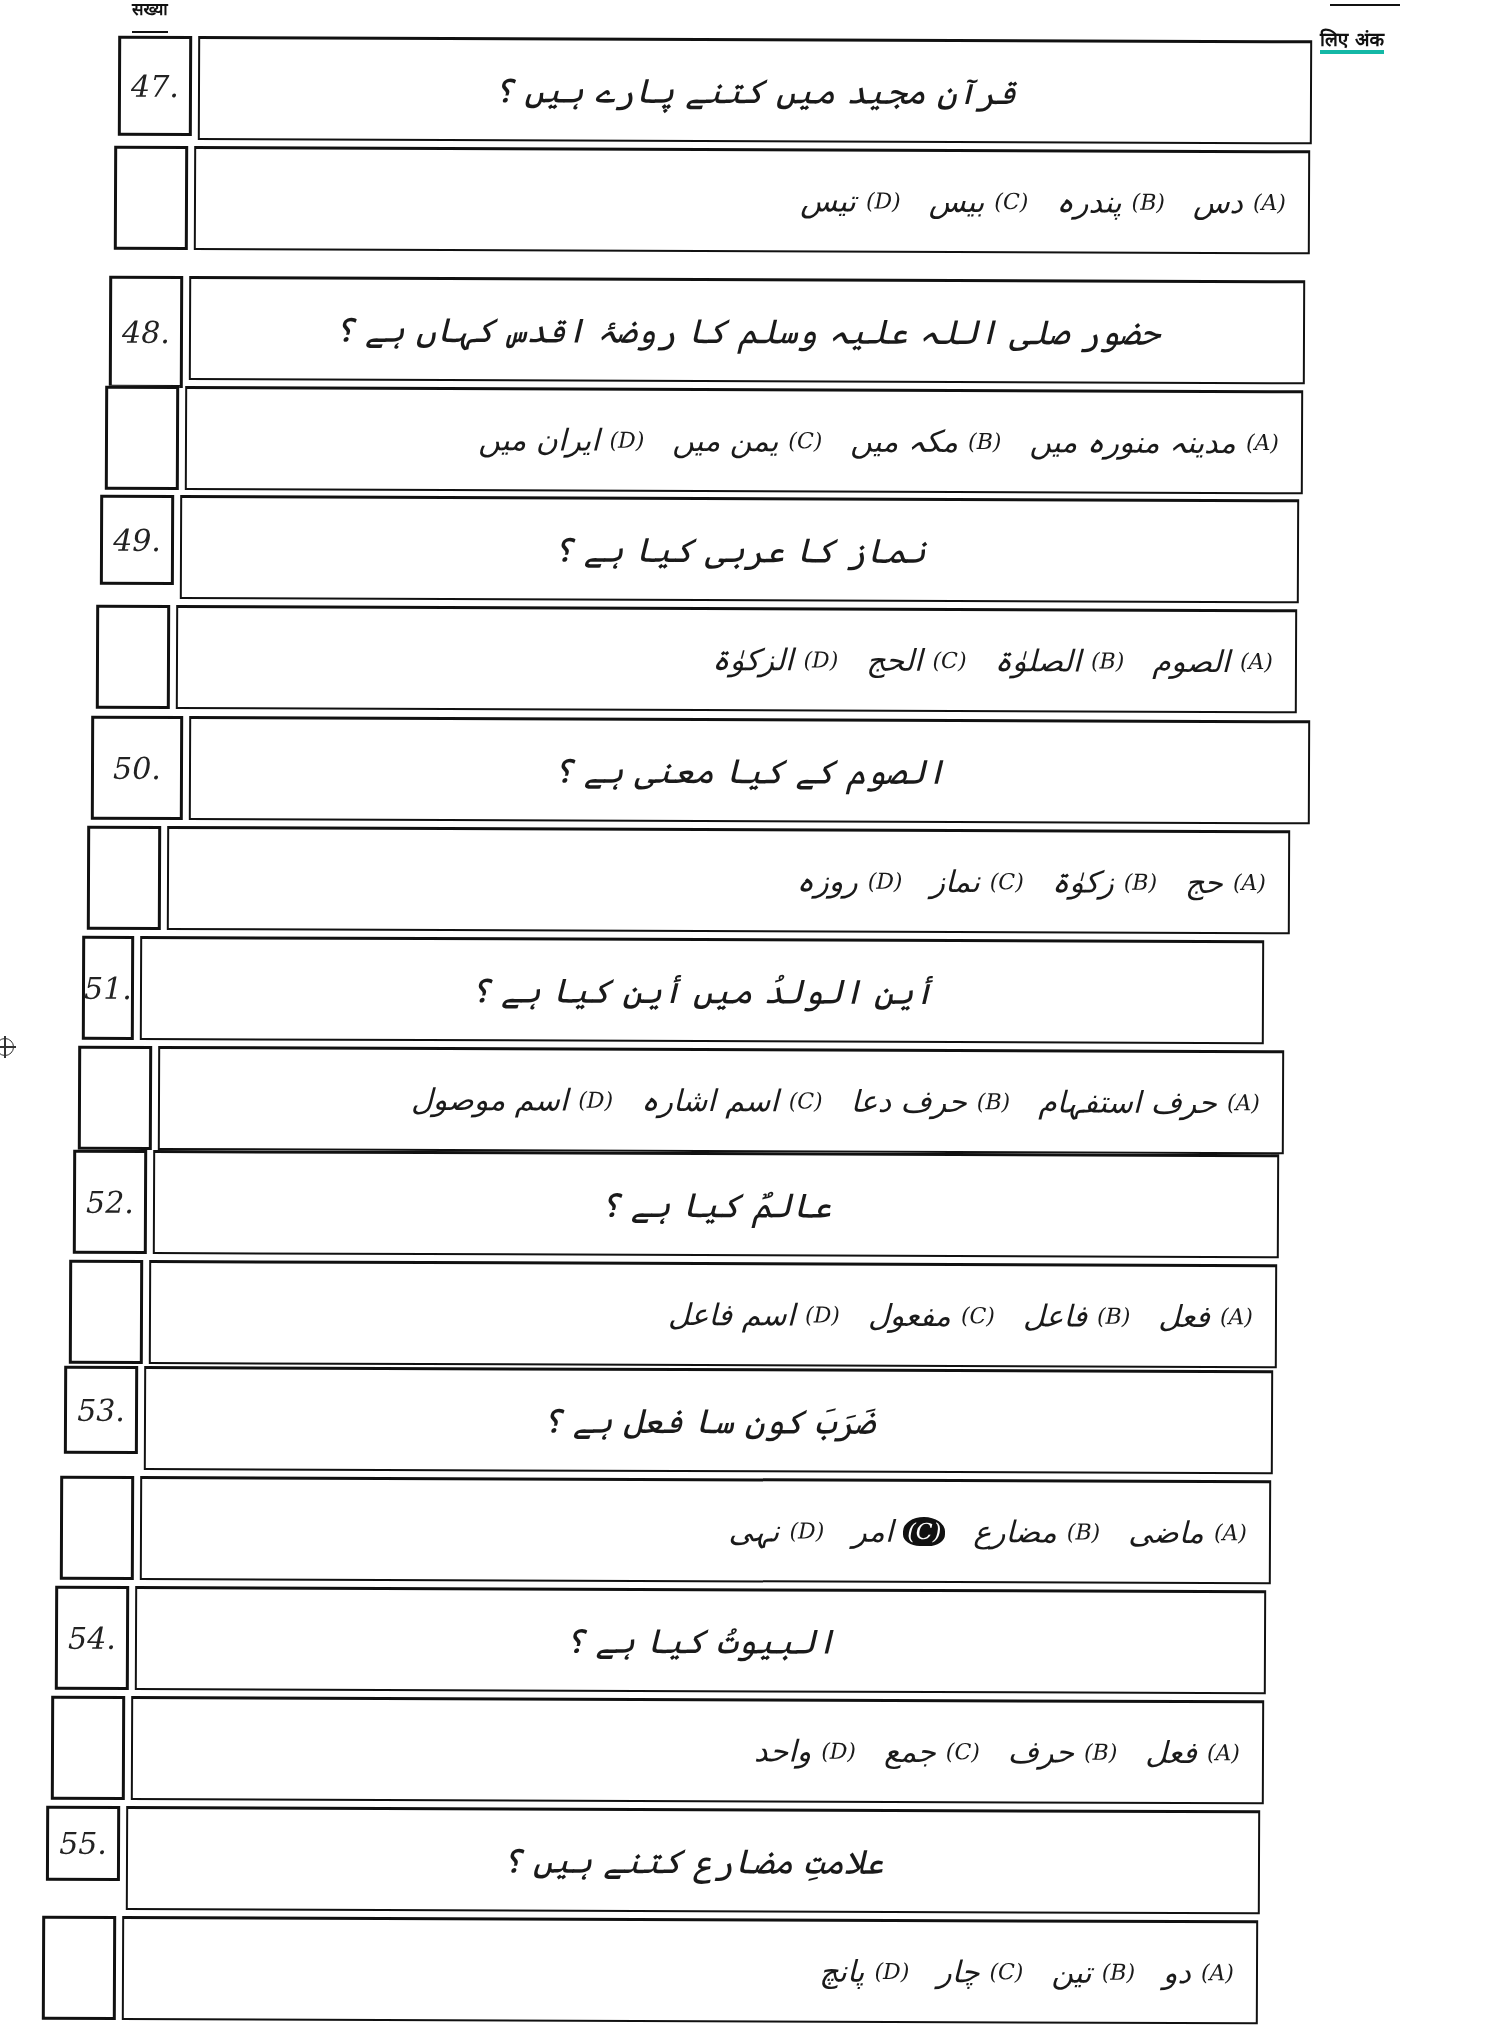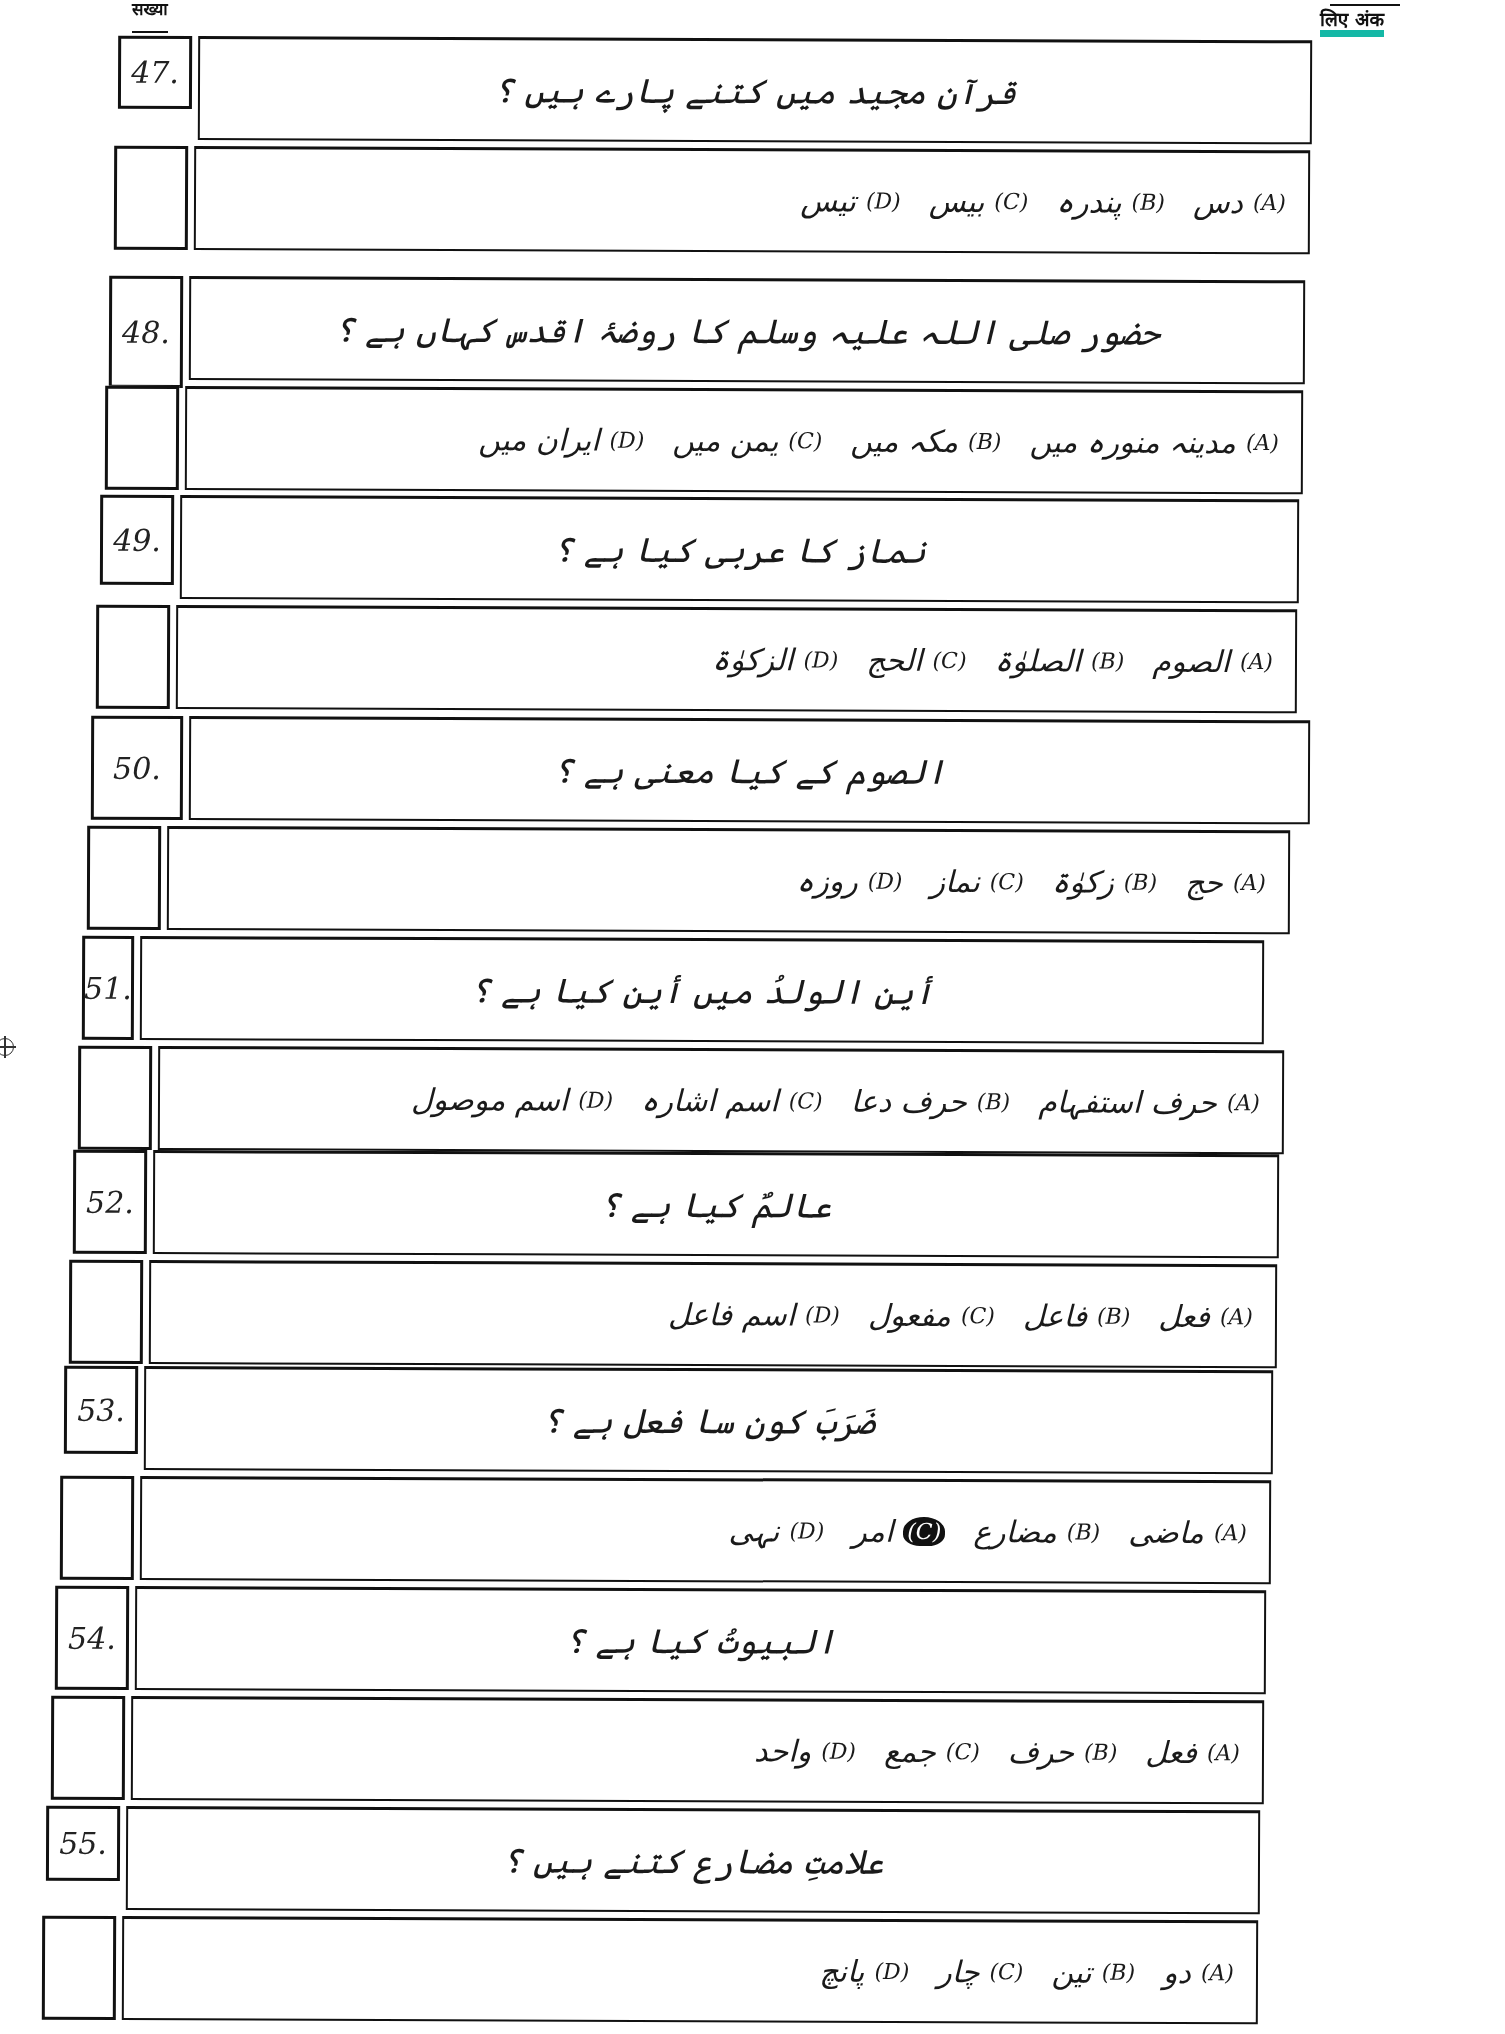--- a/index.html
+++ b/index.html
@@ -8,22 +8,22 @@
     font-family: "DejaVu Sans", sans-serif; color: #111;
   }
   .hdr-left {
     position: absolute; left: 132px; top: 0px; font-size: 17px; font-weight: bold;
     border-bottom: 2px solid #111; line-height: 18px; padding-bottom: 13px;
   }
   .hdr-right-top {
     position: absolute; left: 1330px; top: 0px; width: 70px; height: 4px; border-bottom: 2px solid #111;
   }
   .hdr-right {
-    position: absolute; left: 1320px; top: 8px; font-size: 19px; font-weight: bold;
-    border-bottom: 7px solid #14b8a6; line-height: 22px;
+    position: absolute; left: 1320px; top: 28px; font-size: 19px; font-weight: bold;
+    border-bottom: 4px solid #14b8a6; line-height: 22px;
   }
   .crosshair {
     position: absolute; left: -4px; top: 1038px; width: 16px; height: 16px;
     border: 1.5px solid #333; border-radius: 50%;
   }
   .crosshair::before, .crosshair::after {
     content: ""; position: absolute; background: #333;
   }
   .crosshair::before { left: 7px; top: -3px; width: 1.5px; height: 22px; }
   .crosshair::after { top: 7px; left: -3px; height: 1.5px; width: 22px; }
@@ -61,21 +61,21 @@
 </head>
 <body>
 
 <div class="hdr-left">सख्या</div>
 <div class="hdr-right-top"></div>
 <div class="hdr-right">लिए अंक</div>
 <div class="crosshair"></div>
 
 <div class="sheet" id="sheet">
     <div class="row" style="left: 118px; top: 38px; transform: rotate(0.22deg);">
-      <div class="num-cell" style="width:74px;height:73px">47.</div>
+      <div class="num-cell" style="width:74px;height:100px">47.</div>
       <div class="gap"></div>
       <div class="content-cell" style="width:1114px;height:104px">
         <span class="q-text">قرآن مجید میں کتنے پارے ہیں ؟</span>
       </div>
     </div>
     <div class="row" style="left: 114px; top: 148px; transform: rotate(0.22deg);">
       <div class="num-cell" style="width:74px;height:104px"></div>
       <div class="gap"></div>
       <div class="content-cell" style="width:1116px;height:104px">
         <div class="opts">

